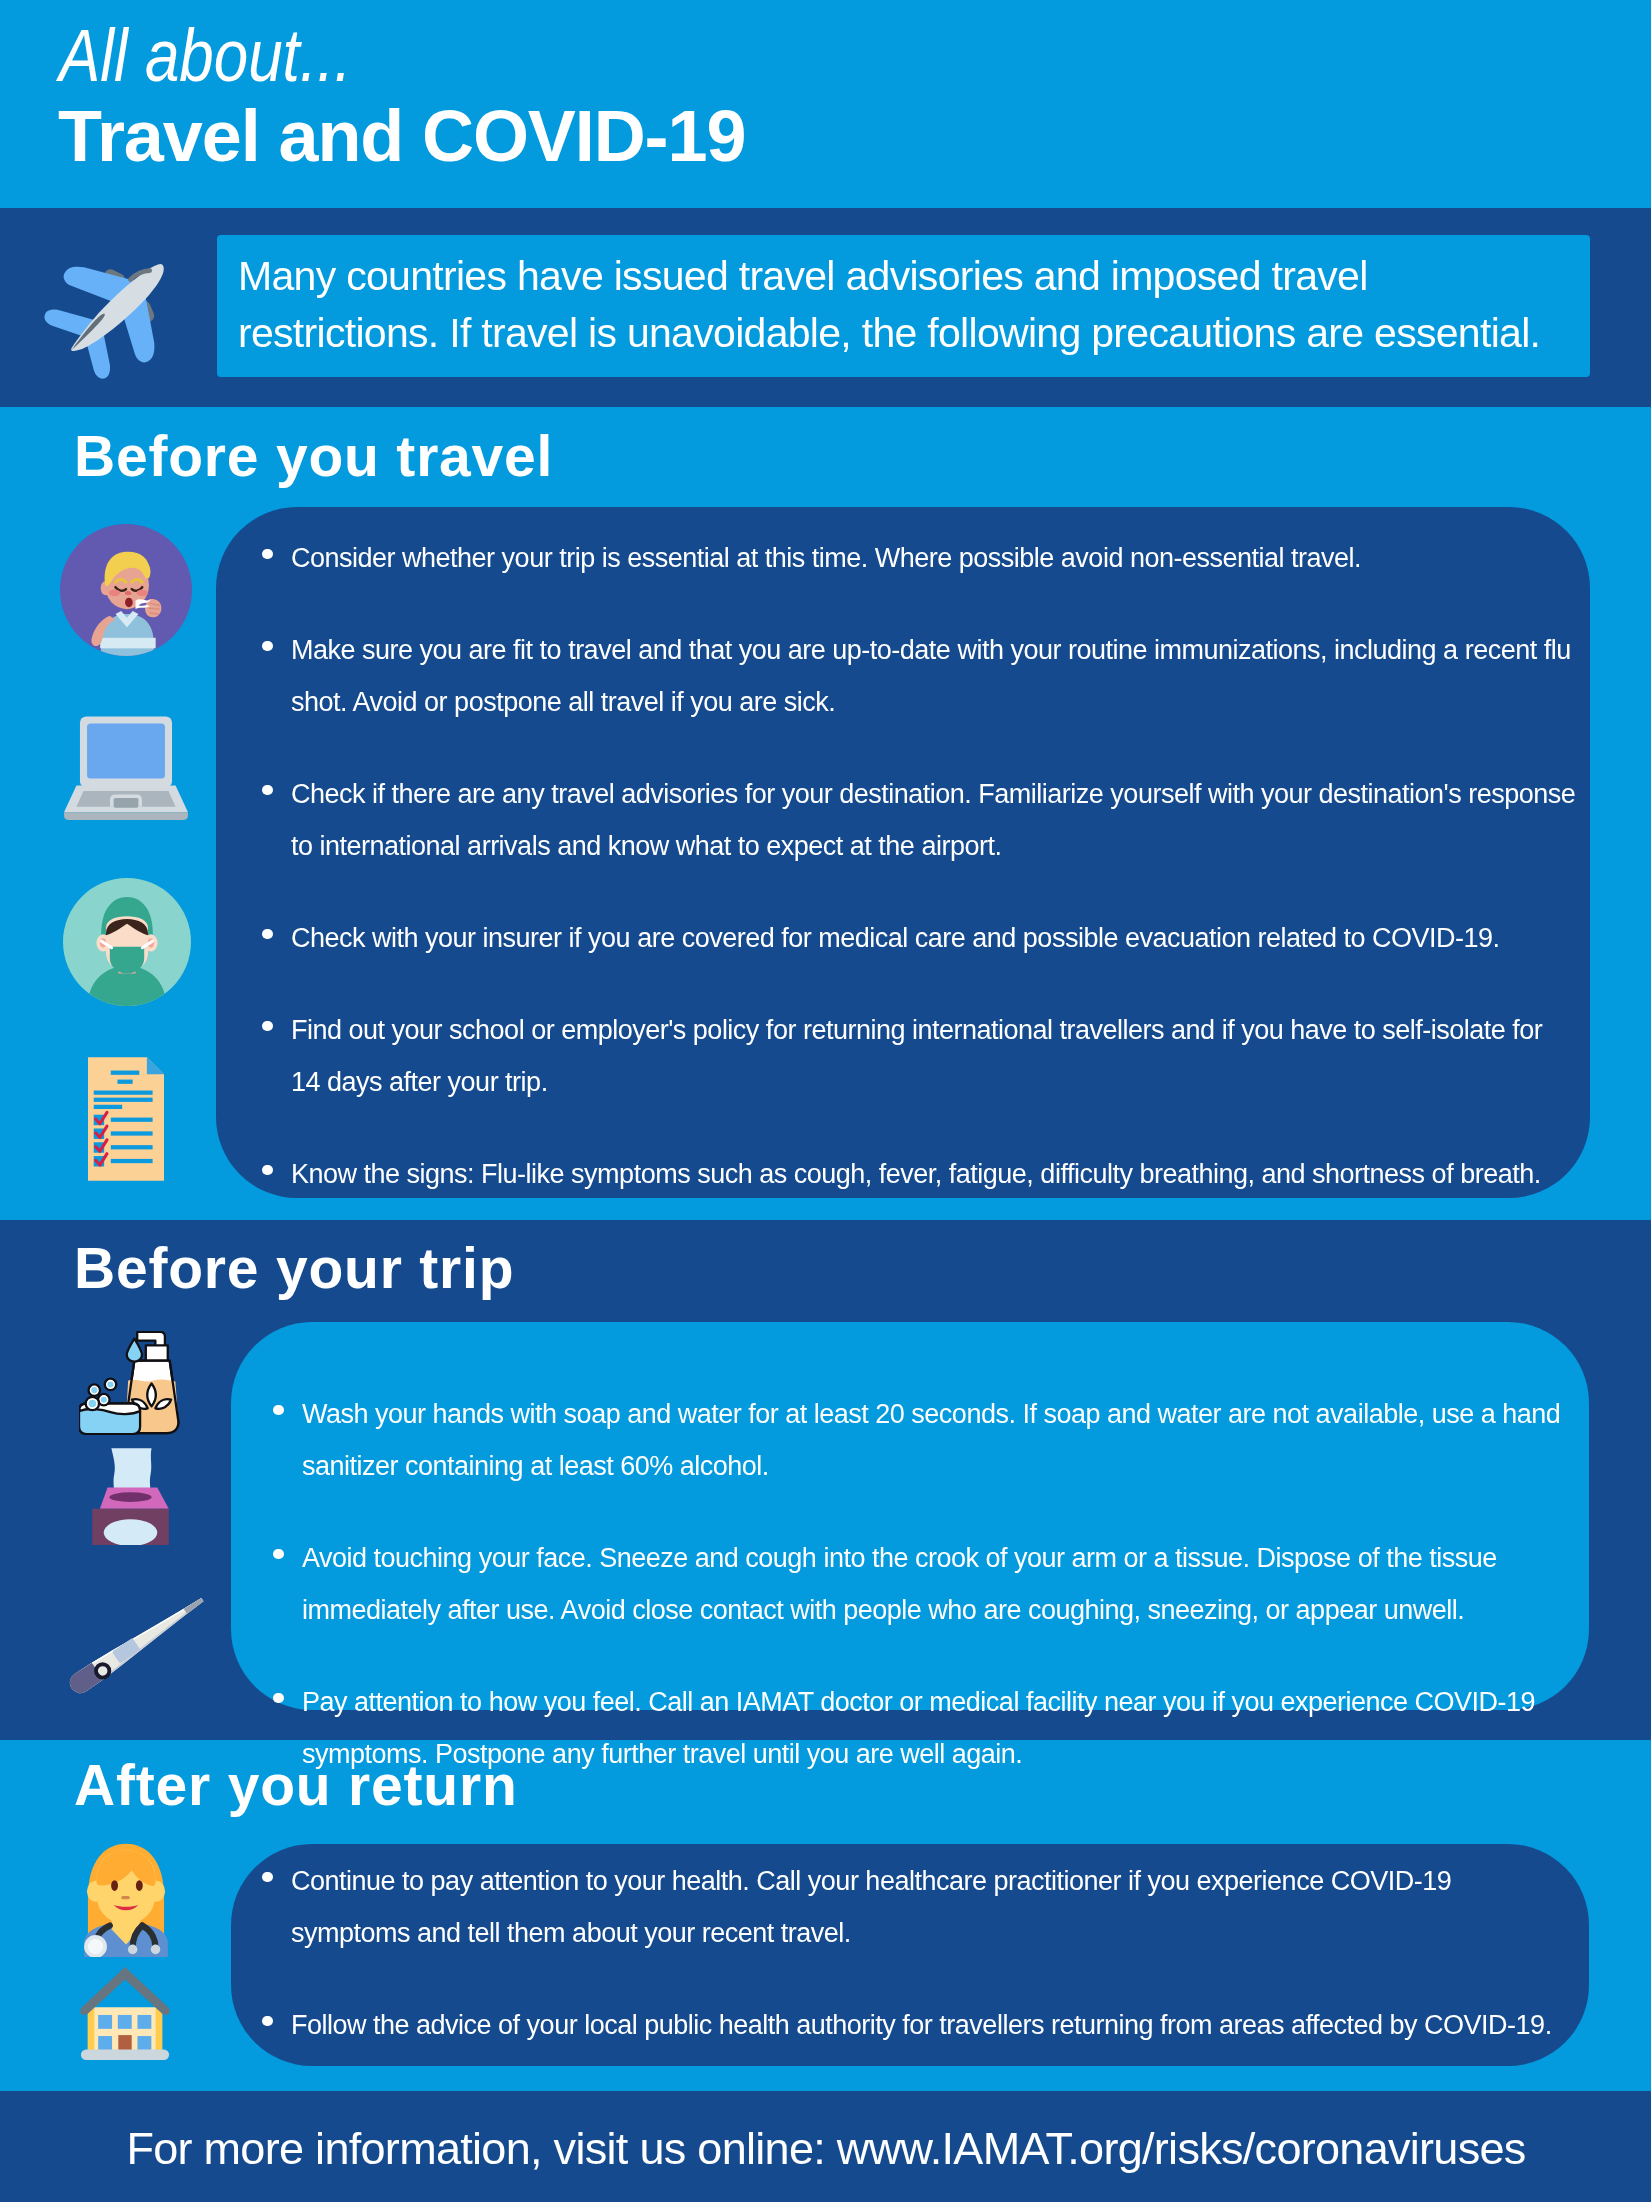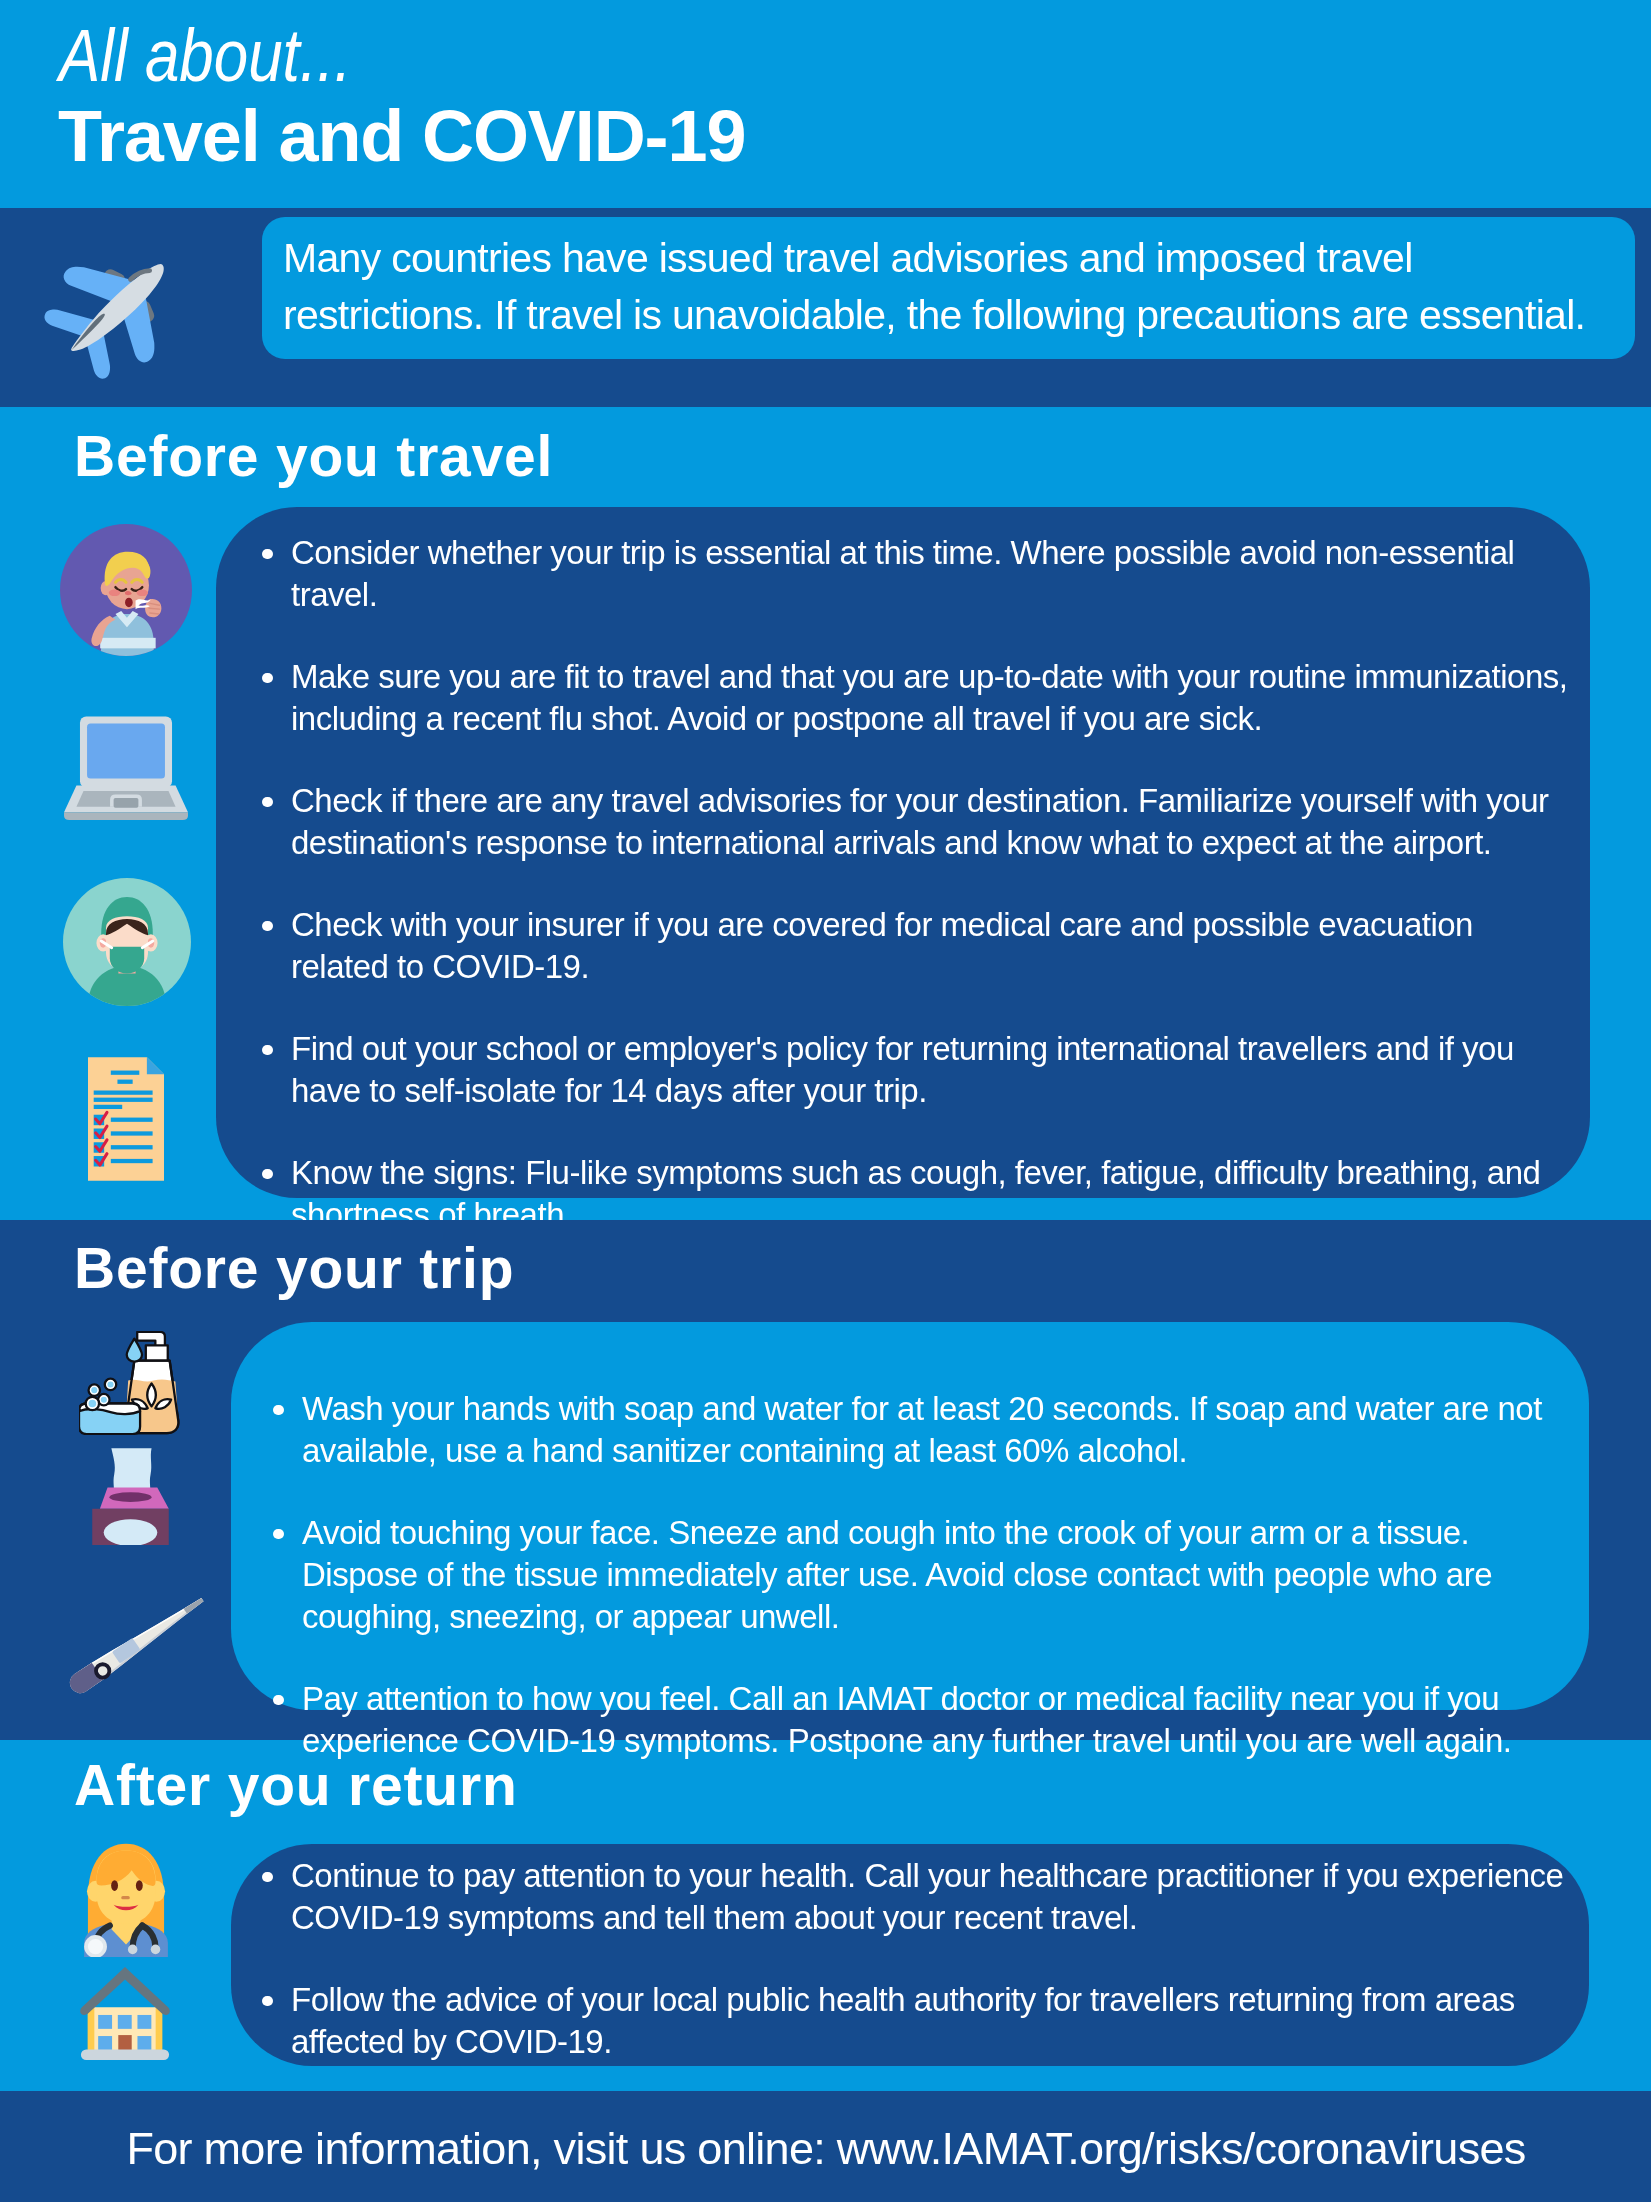--- a/index.html
+++ b/index.html
@@ -9,37 +9,37 @@
   .band{position:absolute;left:0;width:1652px;background:#154b8e;}
 
   
   .kicker{position:absolute;left:59px;top:11.5px;font-size:75px;line-height:86px;
           font-style:italic;font-weight:400;color:#fff;letter-spacing:0px;
           transform:scaleX(0.825);transform-origin:0 0;}
   .title{position:absolute;left:58px;top:88px;font-size:72px;line-height:96px;
          font-weight:700;color:#fff;letter-spacing:-1.1px;}
 
   
-  .intro-card{position:absolute;left:217px;top:217px;width:1373px;height:142px;
-              background:#039ade;border-radius:23px;box-sizing:border-box;
-              padding:13.4px 0 0 21px;margin-left:45px;}
+  .intro-card{position:absolute;left:217px;top:235px;width:1373px;height:142px;
+              background:#039ade;border-radius:4px;box-sizing:border-box;
+              padding:13.4px 0 0 21px;}
   .intro-text{font-size:41px;line-height:57px;color:#fff;letter-spacing:-0.7px;
               width:1329px;}
 
   
   .sec-title{position:absolute;left:74px;font-size:57px;line-height:67px;
              font-weight:700;color:#fff;letter-spacing:0.8px;}
 
   
   .card{position:absolute;border-radius:81px;box-sizing:border-box;}
   .card.dark{background:#154b8e;}
   .card.light{background:#039ade;}
 
   ul.bul{list-style:none;margin:0;padding:0;position:absolute;}
-  ul.bul li{position:relative;color:#fff;font-size:33px;line-height:42px;
+  ul.bul li{position:relative;color:#fff;font-size:27px;line-height:52px;
             letter-spacing:-0.5px;padding-left:47px;}
   ul.bul li + li{margin-top:40px;}
   ul.bul li::before{content:"";position:absolute;left:18px;top:16.7px;
             width:10.5px;height:10.5px;border-radius:50%;background:#fff;}
 
   
   .foot{position:absolute;left:0;top:2091px;width:1652px;height:112px;background:#154b8e;}
   .foot-text{position:absolute;left:0;top:2122px;width:1652px;text-align:center;
              font-size:45px;line-height:54px;color:#fff;letter-spacing:-0.7px;
              white-space:nowrap;}

